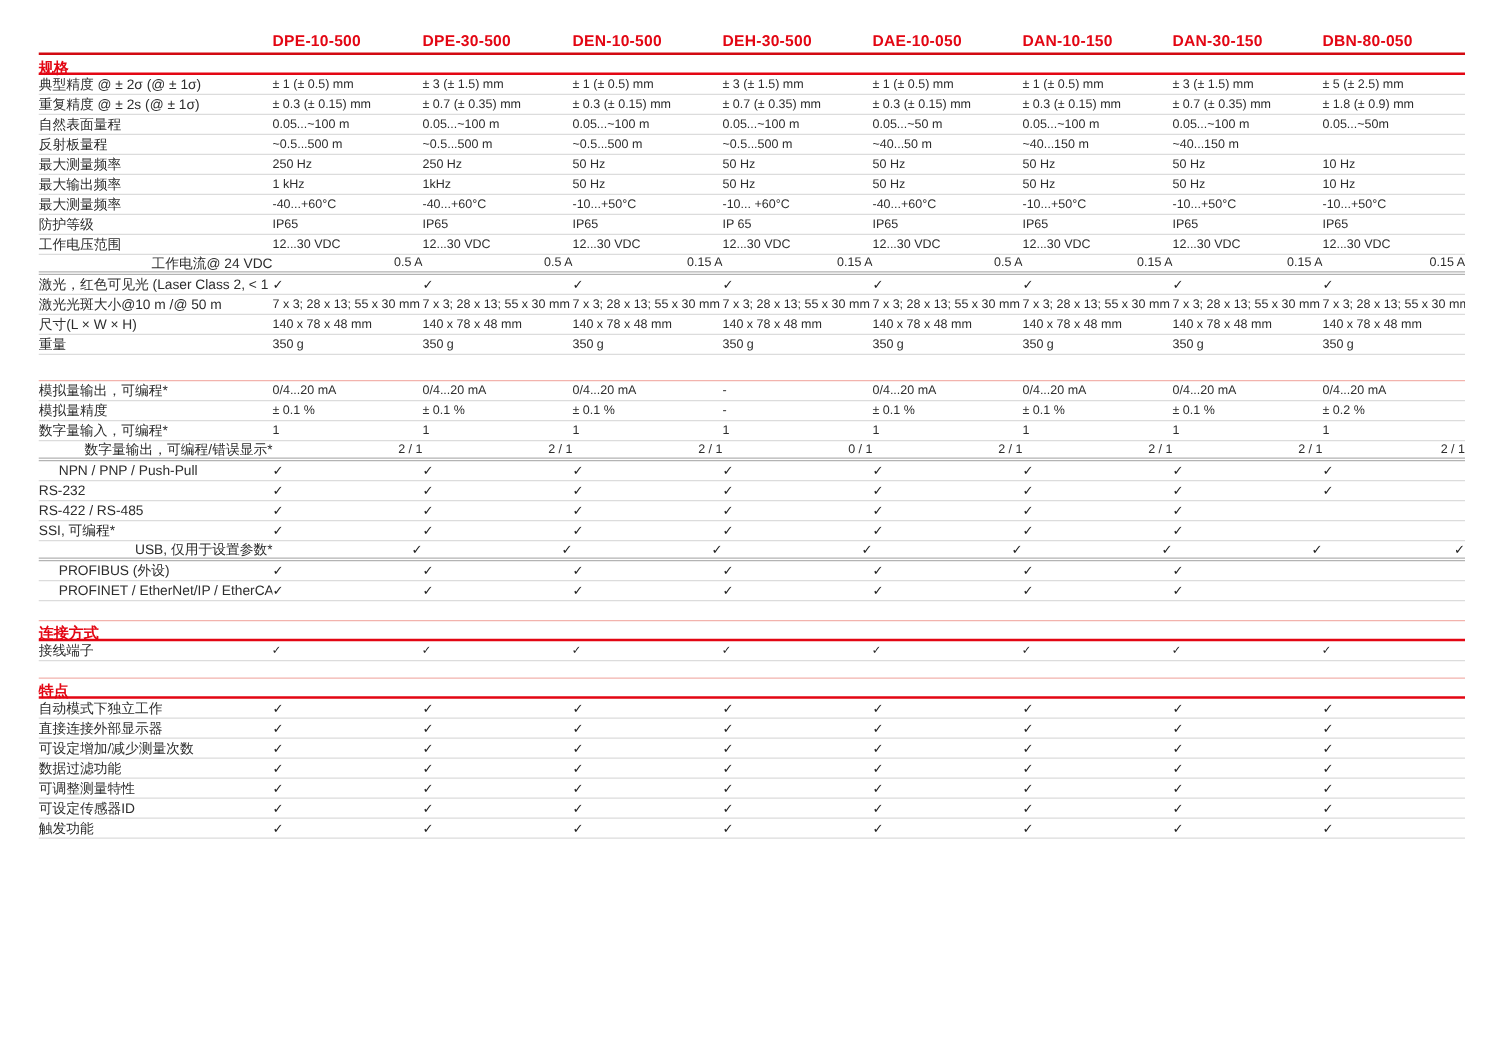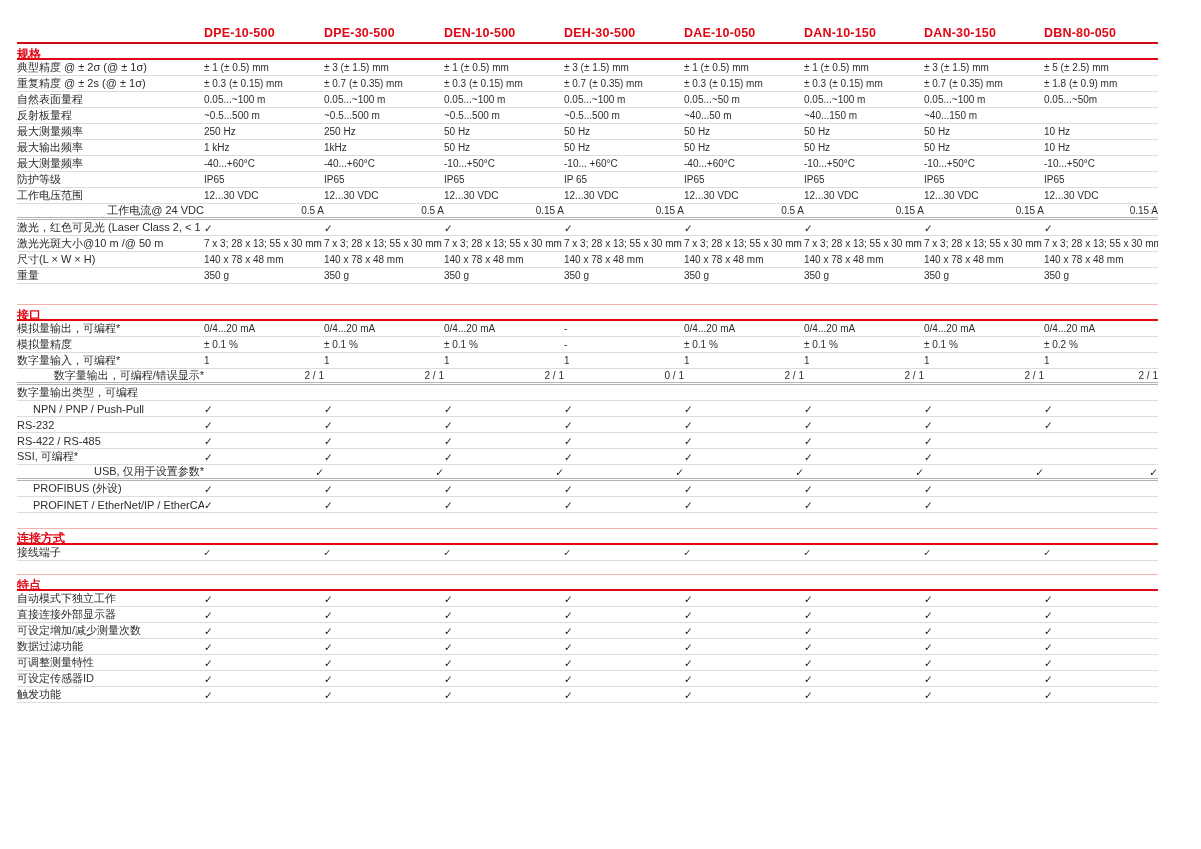--- a/index.html
+++ b/index.html
@@ -11,21 +11,21 @@
     --gray-heavy:#b3b3b3;
     --ink:#2d2d2d;
   }
   *{box-sizing:border-box;}
   html,body{margin:0;padding:0;}
   body{
     width:1201px;height:849px;background:#ffffff;overflow:hidden;
     font-family:"Liberation Sans","DejaVu Sans",sans-serif;
     color:var(--ink);
   }
-  .page{position:absolute;left:17px;top:26px;width:1141px;}
+  .page{position:absolute;left:31px;top:26px;width:1141px;}
   .grid-row{
     display:grid;
     grid-template-columns:187px repeat(7,120px) minmax(0,1fr);
     align-items:center;
   }
   
   .hdr{height:18px;border-bottom:2px solid var(--red-dark);align-items:end;padding-bottom:2px;}
   .hdr .model{color:var(--red);font-weight:bold;font-size:12.5px;letter-spacing:.2px;white-space:nowrap;}
   
   .order-row{height:15px;border-bottom:1px solid var(--salmon);}
@@ -216,21 +216,20 @@
         <div class="val">350 g</div>
         <div class="val">350 g</div>
         <div class="val">350 g</div>
         <div class="val">350 g</div>
         <div class="val">350 g</div>
         <div class="val">350 g</div>
         <div class="val">350 g</div>
       </div>
     </div>
     <div class="section s1">
-      <div class="section-title">接口</div>
       <div class="grid-row data-row">
         <div class="lbl">模拟量输出，可编程*</div>
         <div class="val">0/4...20 mA</div>
         <div class="val">0/4...20 mA</div>
         <div class="val">0/4...20 mA</div>
         <div class="val">-</div>
         <div class="val">0/4...20 mA</div>
         <div class="val">0/4...20 mA</div>
         <div class="val">0/4...20 mA</div>
         <div class="val">0/4...20 mA</div>
@@ -260,31 +259,20 @@
       <div class="grid-row data-row heavy">
         <div class="lbl">数字量输出，可编程/错误显示*</div>
         <div class="val">2 / 1</div>
         <div class="val">2 / 1</div>
         <div class="val">2 / 1</div>
         <div class="val">0 / 1</div>
         <div class="val">2 / 1</div>
         <div class="val">2 / 1</div>
         <div class="val">2 / 1</div>
         <div class="val">2 / 1</div>
-      </div>
-      <div class="grid-row data-row group">
-        <div class="lbl">数字量输出类型，可编程</div>
-        <div class="val"></div>
-        <div class="val"></div>
-        <div class="val"></div>
-        <div class="val"></div>
-        <div class="val"></div>
-        <div class="val"></div>
-        <div class="val"></div>
-        <div class="val"></div>
       </div>
       <div class="grid-row data-row">
         <div class="lbl indent">NPN / PNP / Push-Pull</div>
         <div class="val"><span class="chk">✓</span></div>
         <div class="val"><span class="chk">✓</span></div>
         <div class="val"><span class="chk">✓</span></div>
         <div class="val"><span class="chk">✓</span></div>
         <div class="val"><span class="chk">✓</span></div>
         <div class="val"><span class="chk">✓</span></div>
         <div class="val"><span class="chk">✓</span></div>

